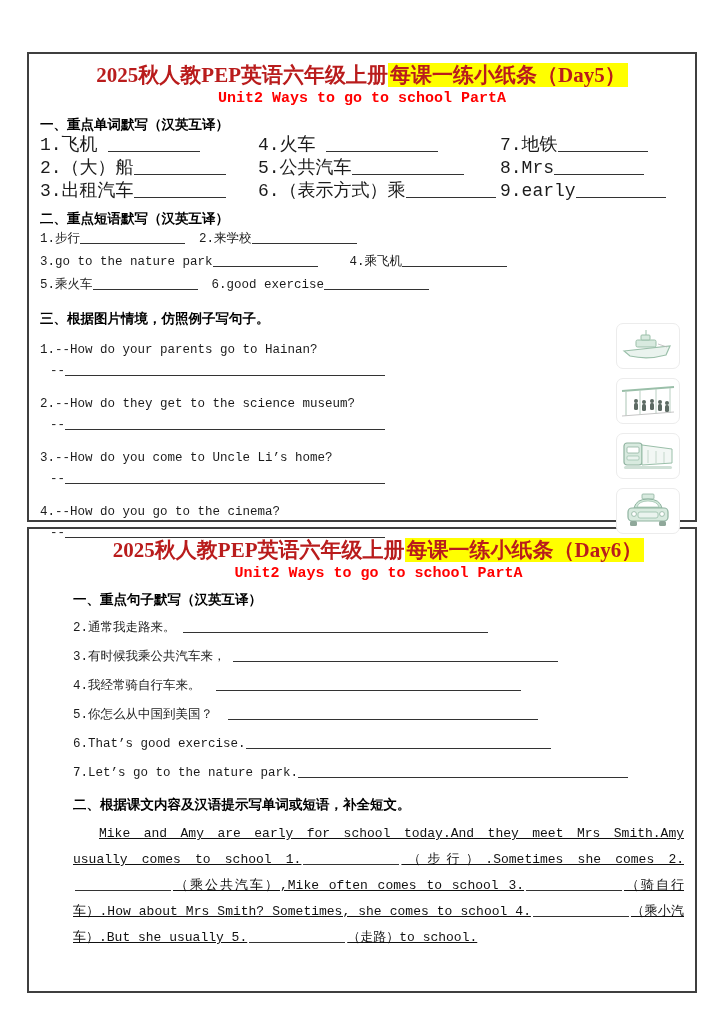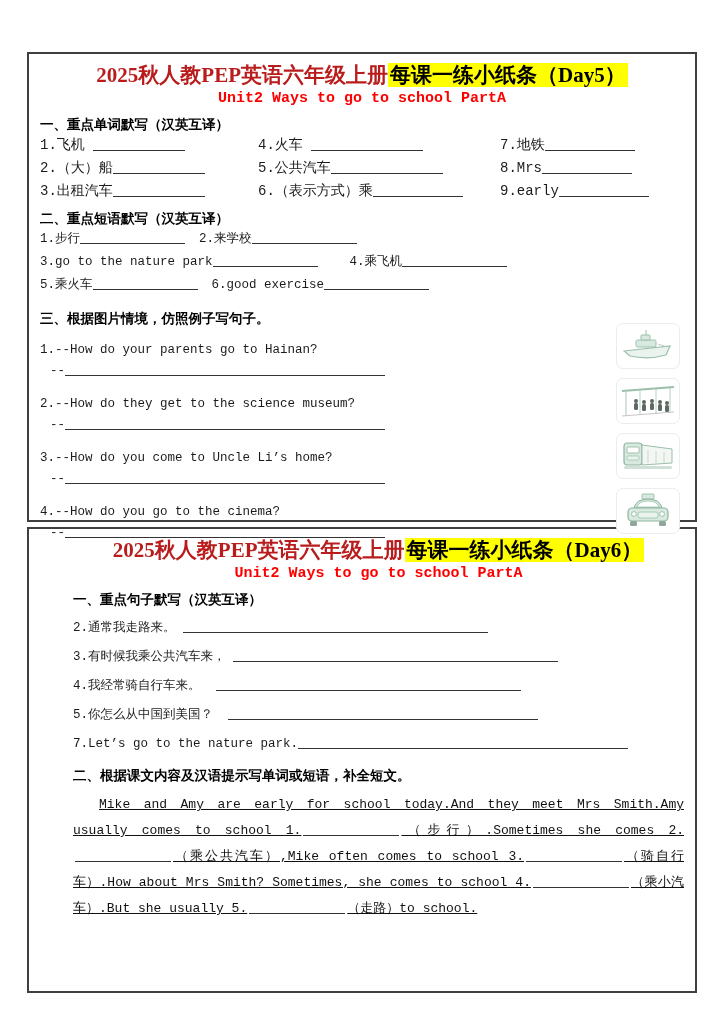--- a/index.html
+++ b/index.html
@@ -11,35 +11,35 @@
     background:#ffffff; padding:8px 11px 6px 11px;
   }
   .sheet-day5 { margin-top:52px; height:470px; }
   .sheet-day6 { margin-top:5px; height:466px;padding-left:44px; }
 
   .title {
     text-align:center; font-family:"Liberation Serif","DejaVu Serif",serif;
     font-weight:bold; font-size:21px; line-height:26px; white-space:nowrap;
   }
   .title .t-purple { color:#b91c1c; }
-  .title .t-red-hl { color:#000000; background:#FFFF00; padding:0 2px; }
+  .title .t-red-hl { color:#b91c1c; background:#FFFF00; padding:0 2px; }
   .subtitle {
     text-align:center; color:#FF0000; font-weight:bold;
     font-size:15px; line-height:20px; margin-top:1px;
   }
 
   .sec-heading {
     font-family:"Liberation Sans","DejaVu Sans",sans-serif;
     font-weight:bold; font-size:13.5px; line-height:19px; margin-top:6px; color:#000;
   }
 
   .blank { display:inline-block; border-bottom:1px solid #333; height:13px; vertical-align:-2px; }
 
   
-  .word-grid { display:grid; grid-template-columns:218px 242px 1fr; font-size:14px; }
+  .word-grid { display:grid; grid-template-columns:218px 242px 1fr; font-size:18px; }
   .word-cell { line-height:23px; white-space:nowrap; }
   .b92 { width:92px; } .b112 { width:112px; } .b90 { width:90px; }
 
   
   .phrase-row { font-size:12.5px; line-height:23px; white-space:nowrap; }
   .b105 { width:105px; } .gap12 { display:inline-block; width:14px; } .gap30 { display:inline-block; width:32px; }
 
   
   .sec3-wrap { display:flex; margin-top:12px; }
   .sec3-left { flex:1 1 auto; }
@@ -185,20 +185,21 @@
     <span class="t-purple">2025秋人教PEP英语六年级上册</span><span class="t-red-hl">每课一练小纸条（Day6）</span>
   </div>
   <div class="subtitle">Unit2 Ways to go to school PartA</div>
 
   <div class="sec-heading">一、重点句子默写（汉英互译）</div>
 
   <div class="d6-item"><span>2.通常我走路来。</span>&nbsp;<span class="blank b305"></span></div>
   <div class="d6-item"><span>3.有时候我乘公共汽车来，</span>&nbsp;<span class="blank b325"></span></div>
   <div class="d6-item"><span>4.我经常骑自行车来。</span>&nbsp;&nbsp;<span class="blank b305"></span></div>
   <div class="d6-item"><span>5.你怎么从中国到美国？</span>&nbsp;&nbsp;<span class="blank b310"></span></div>
+  <div class="d6-item"><span>6.That’s good exercise.</span><span class="blank b305"></span></div>
   <div class="d6-item"><span>7.Let’s go to the nature park.</span><span class="blank b330"></span></div>
 
   <div class="sec-heading" style="margin-top:12px;">二、根据课文内容及汉语提示写单词或短语，补全短文。</div>
 
   <div class="cloze">
     <span>Mike and Amy are early for school today.And they meet Mrs Smith.Amy usually comes to school 1.</span><span class="blank"></span><span>（步行）.Sometimes she comes 2.</span><span class="blank"></span><span>（乘公共汽车）,Mike often comes to school 3.</span><span class="blank"></span><span>（骑自行车）.How about Mrs Smith? Sometimes, she comes to school 4.</span><span class="blank"></span><span>（乘小汽车）.But she usually 5.</span><span class="blank"></span><span>（走路）to school.</span>
   </div>
 </div>
 
 </body></html>

